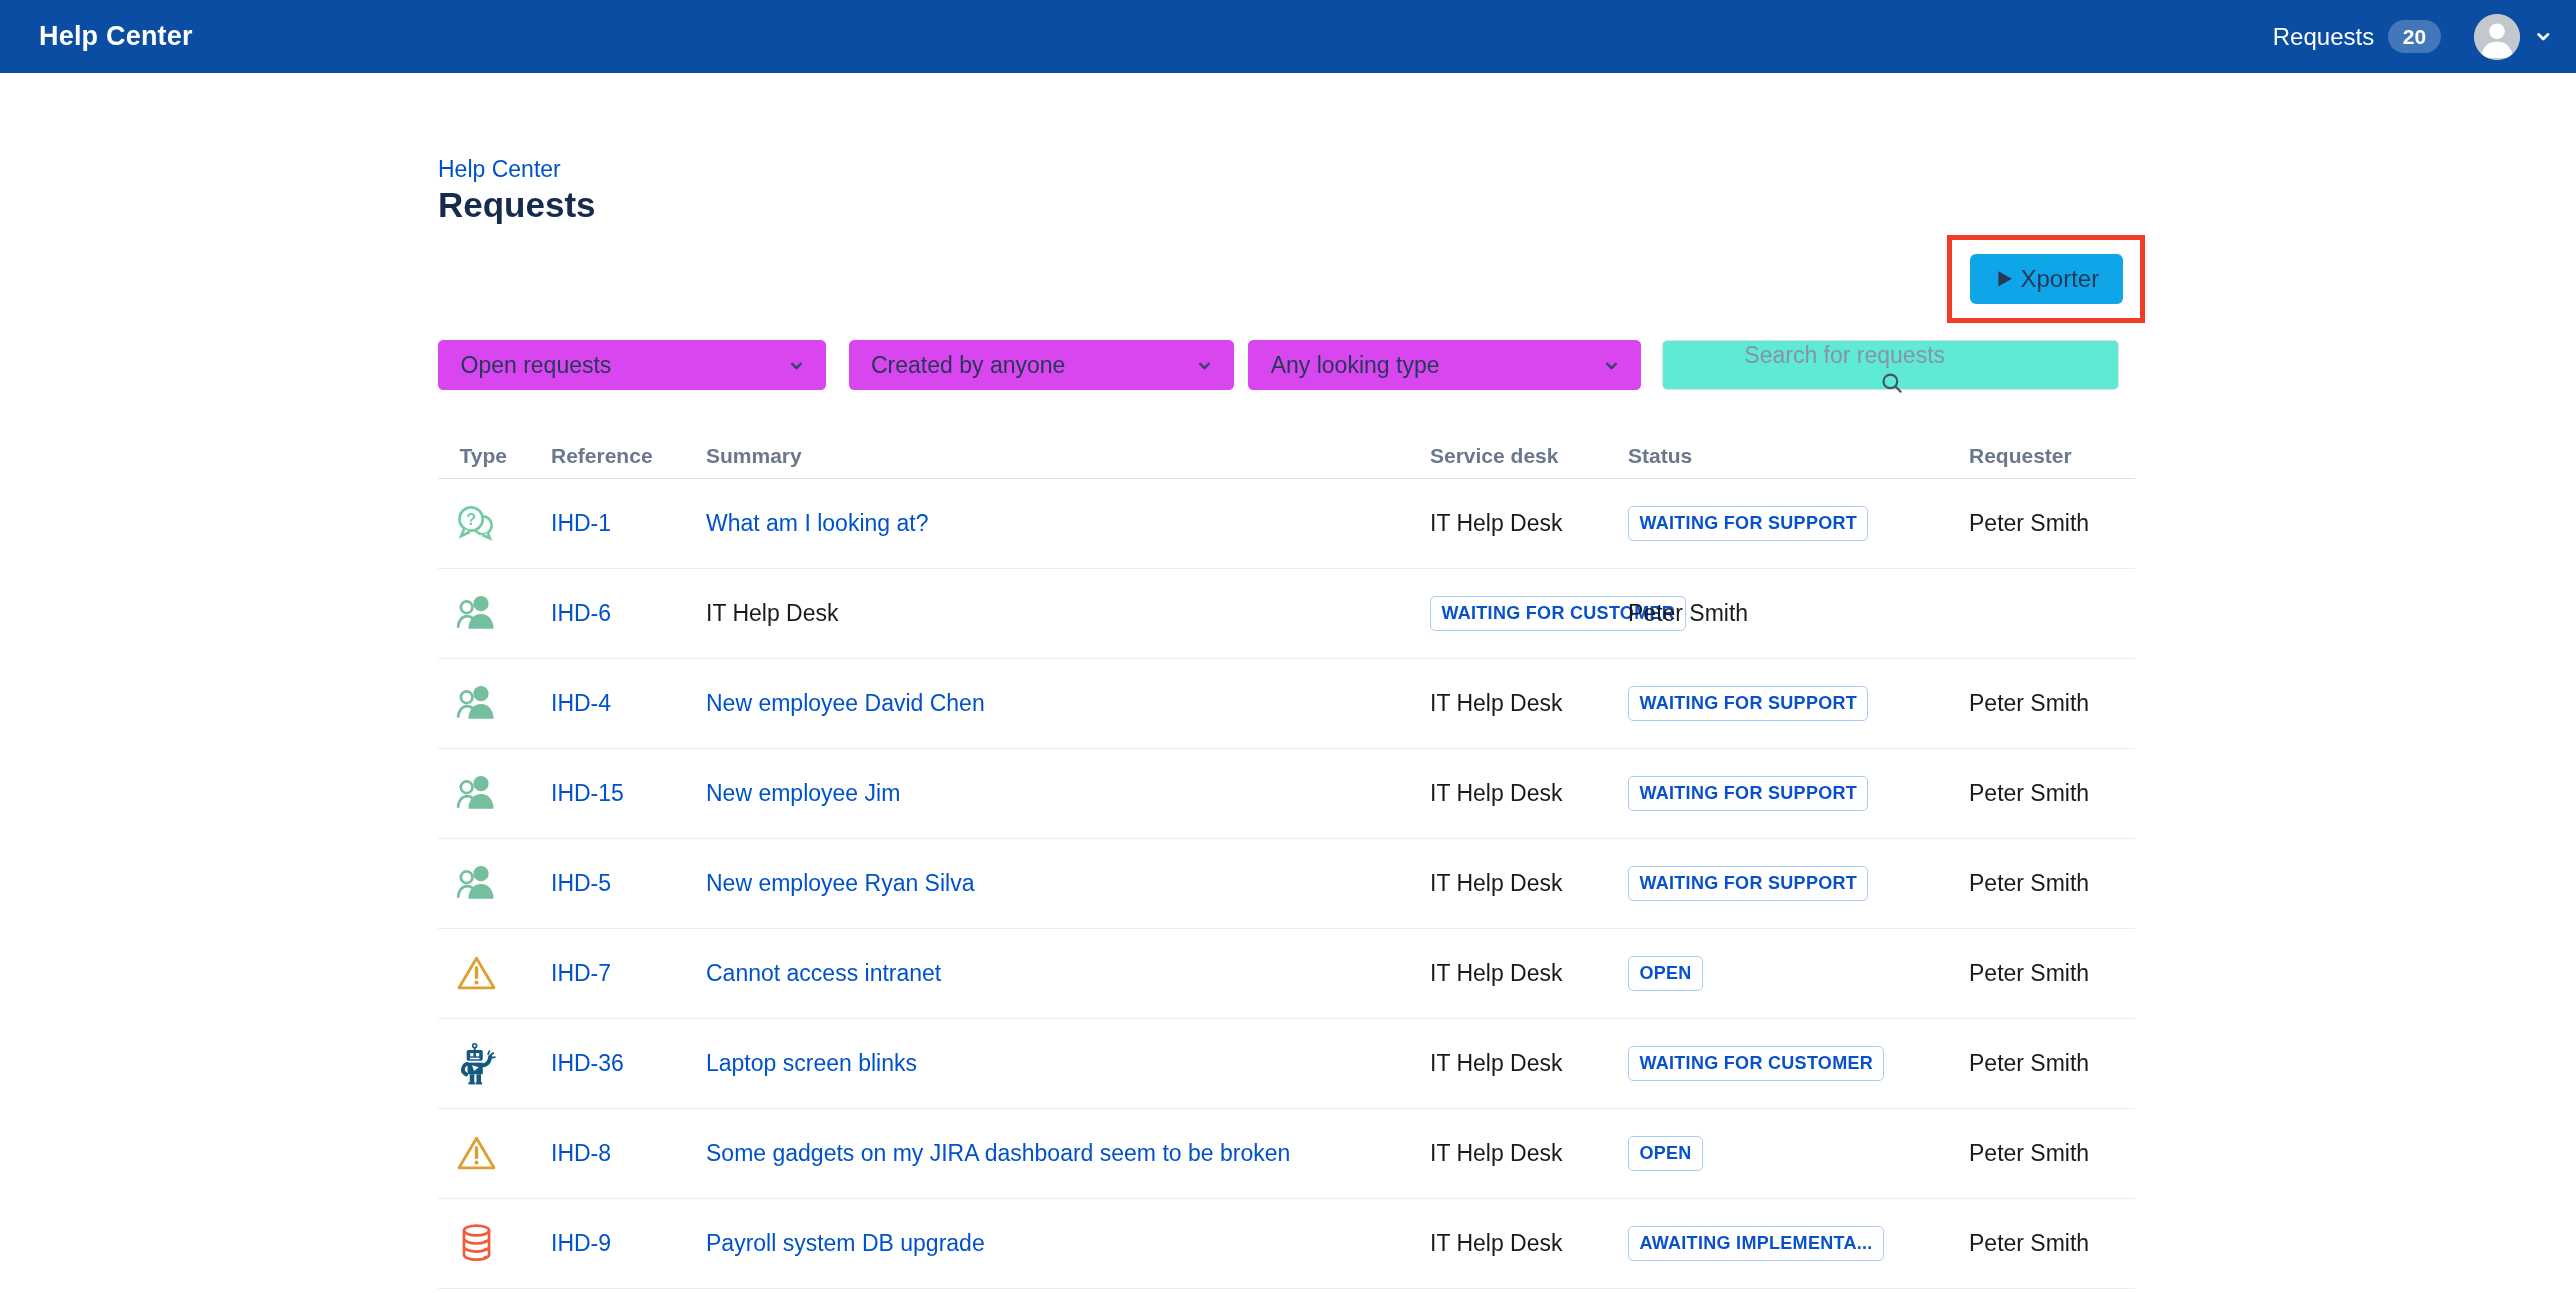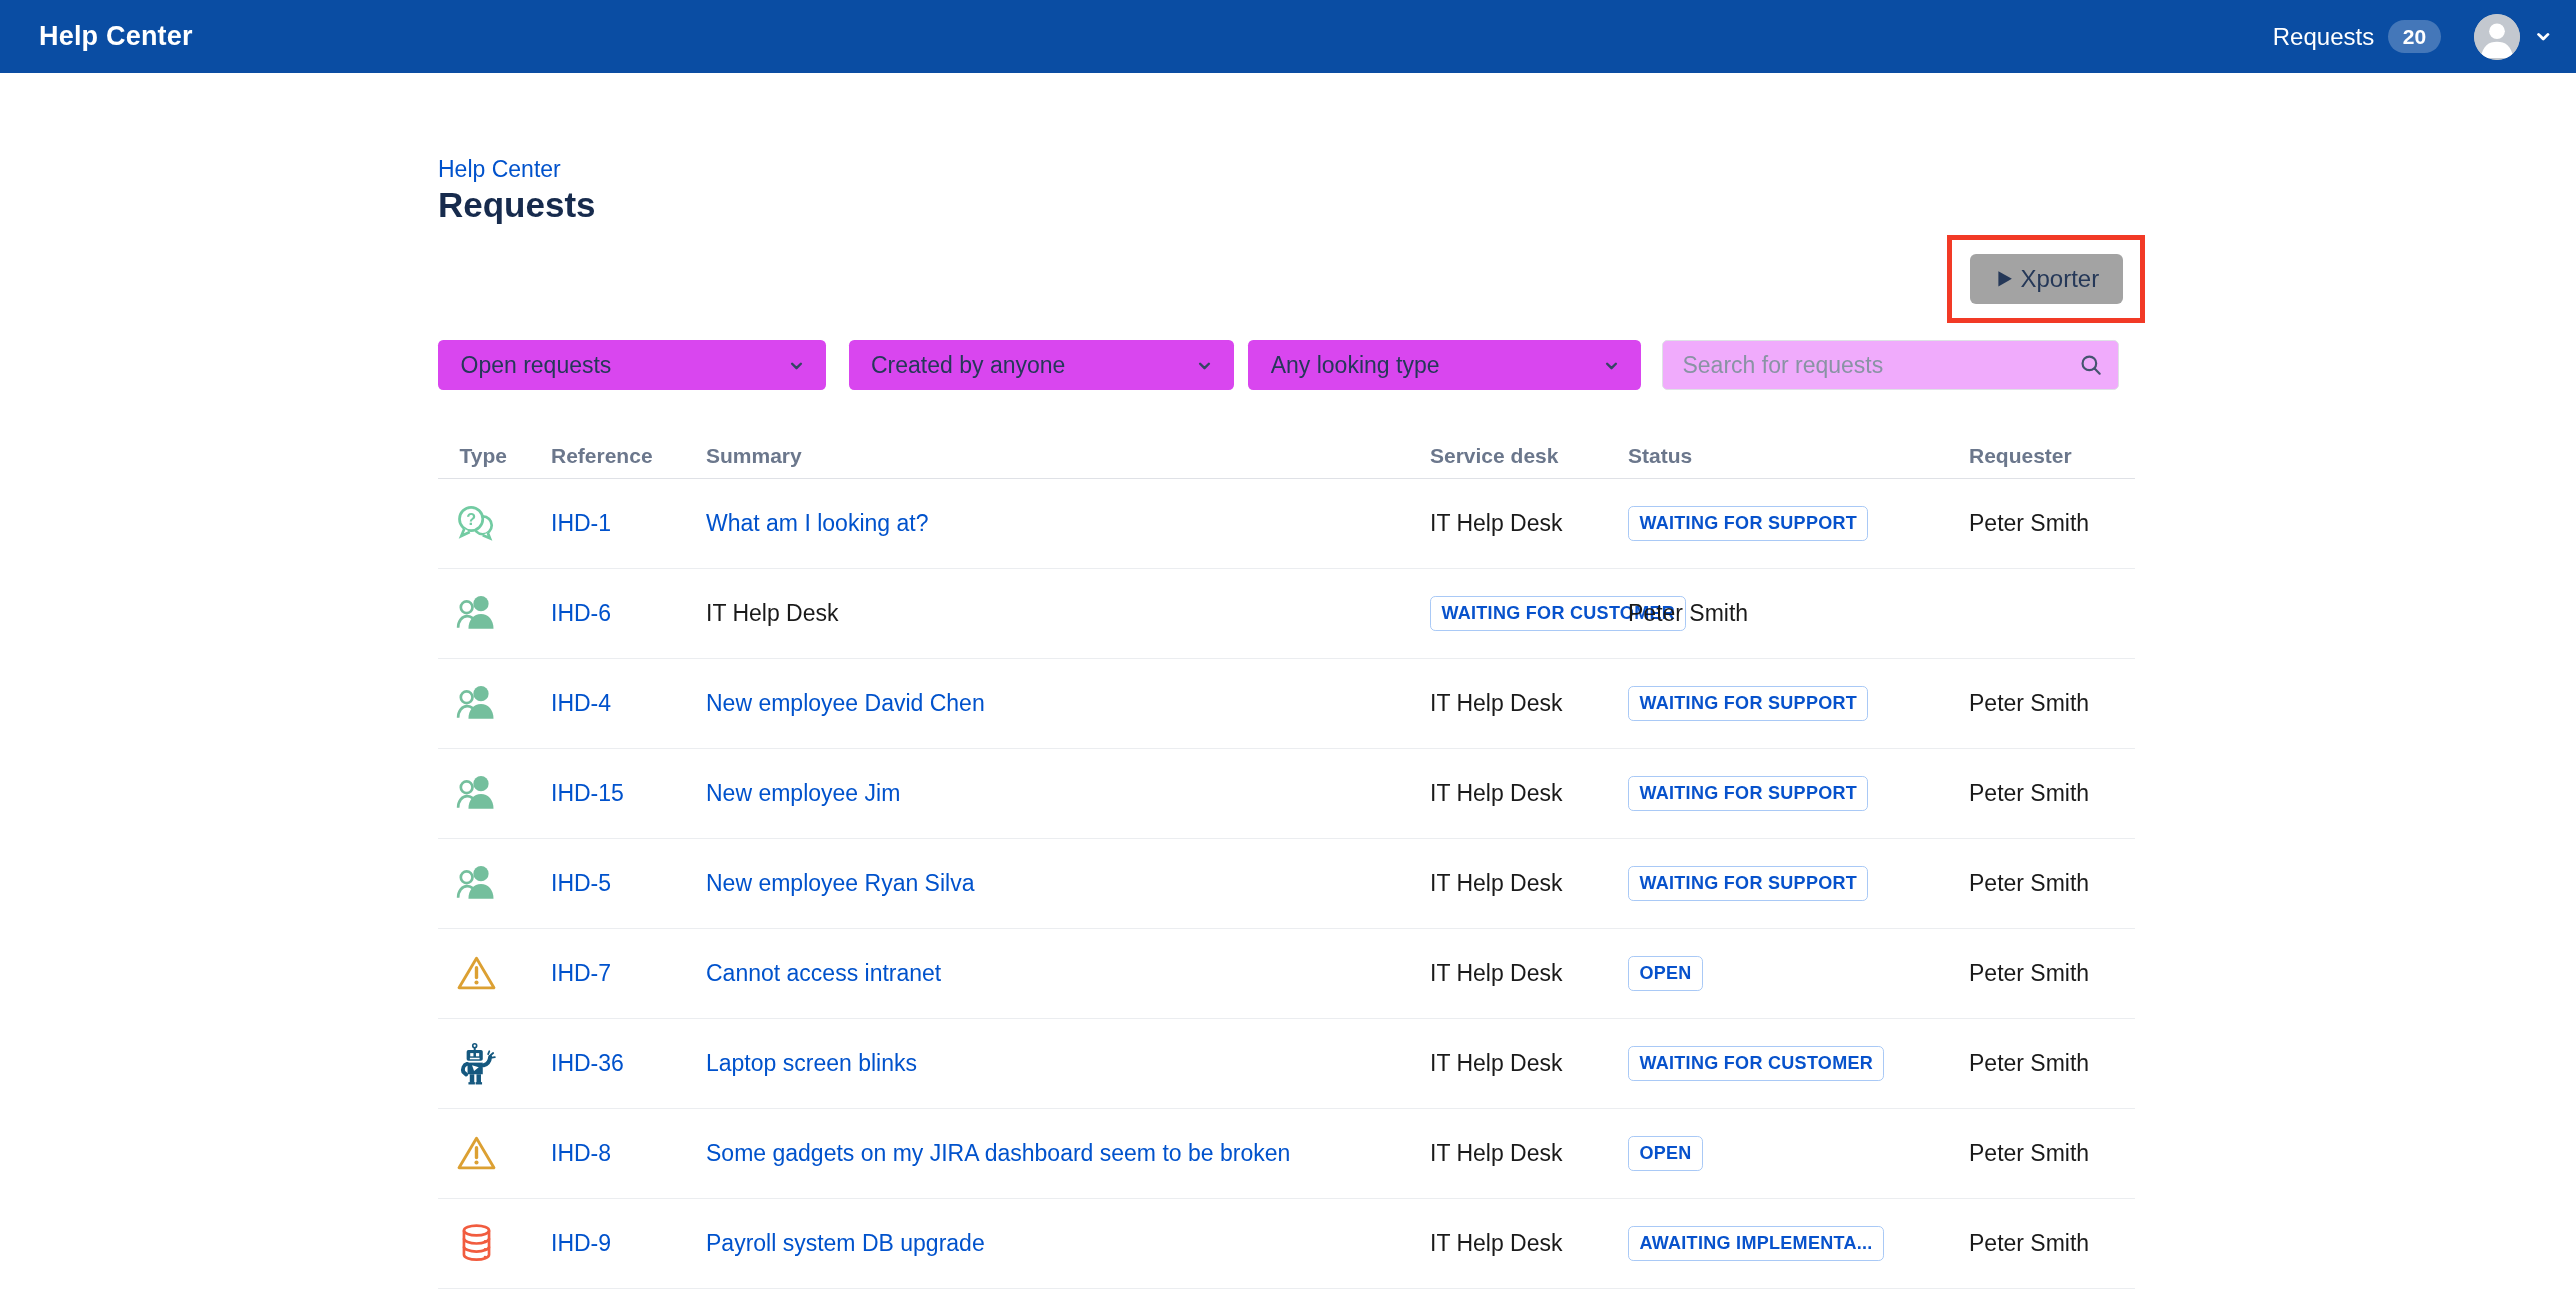--- a/index.html
+++ b/index.html
@@ -28,39 +28,39 @@
   
   .breadcrumb { position:absolute; top:156px; left:438px; font-size:23px; color:#0052CC; text-decoration:none; cursor:pointer; }
   .page-title { position:absolute; top:185px; left:438px; font-size:35px; font-weight:600; color:#172B4D; }
 
   
   .xporter-box {
     position:absolute; left:1947px; top:235px; width:198px; height:88px;
     border:5.2px solid #F23A26; display:flex; align-items:center; justify-content:center;
   }
   .xporter-btn {
-    width:153px; height:50px; background:#a3a3a3; border:none; border-radius:6px;
+    width:153px; height:50px; background:#0ea5e9; border:none; border-radius:6px;
     display:flex; align-items:center; justify-content:center; gap:6px;
     font-size:24px; color:#253858; font-family:"Liberation Sans", sans-serif; cursor:pointer;
   }
 
   
   .filters { position:absolute; top:340px; left:438px; display:flex; align-items:center; }
   .dropdown {
     height:50px; background:#d946ef; border-radius:5.2px;
     display:flex; align-items:center; justify-content:space-between;
     padding:0 19px 0 22.5px; font-size:23px; color:#253858; cursor:pointer;
   }
   .dd-status  { width:388px; }
   .dd-creator { width:385px; margin-left:22.5px; }
   .dd-type    { width:393px; margin-left:14.7px; }
   .searchbox {
-    width:457px; height:50px; margin-left:21px; background:#f0abfc;
+    width:457px; height:50px; margin-left:21px; background:#5eead4;
     border:1.7px solid #DFE1E6; border-radius:5.2px;
-    display:flex; align-items:center; padding:0 14px 0 17.3px;
+    display:flex; align-items:center; padding:0 14px 0 17.3px;flex-direction:column;
   }
   .searchbox input {
     border:none; outline:none; flex:1; font-size:23px; color:#253858;
     font-family:"Liberation Sans", sans-serif; background:transparent; min-width:0;
   }
   .searchbox input::placeholder { color:#8993A4; }
 
   
   .rtable { position:absolute; top:434px; left:438px; width:1697px; }
   .thead, .trow {

